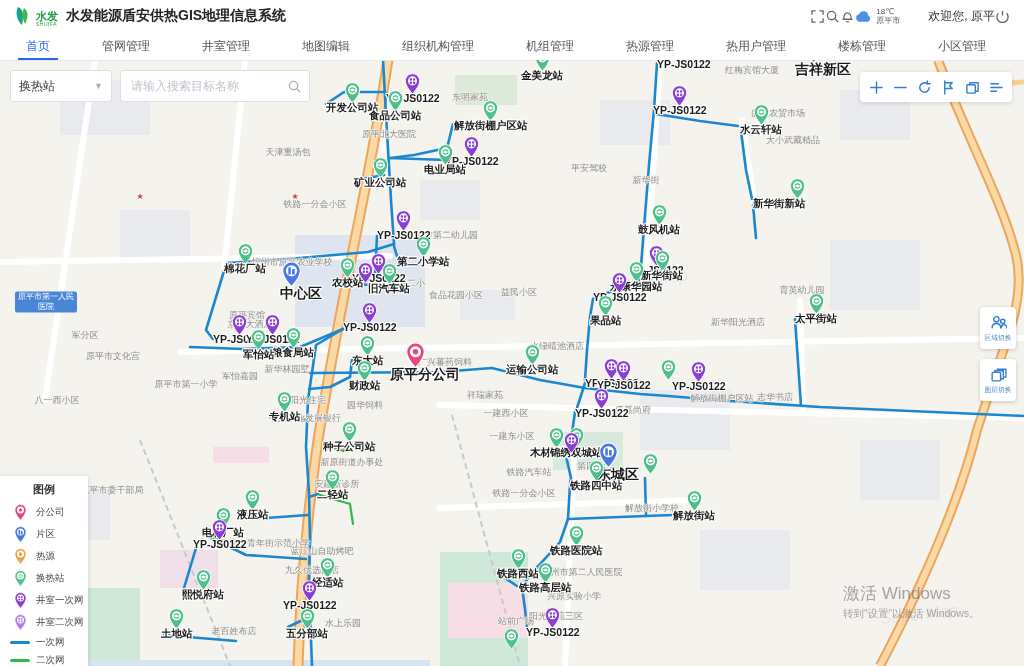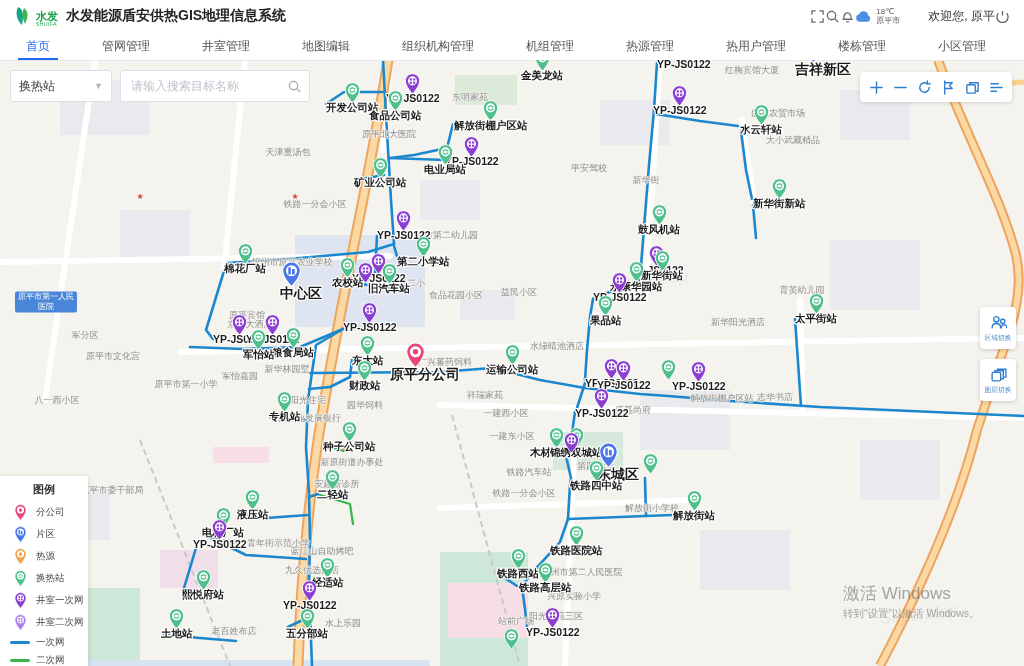--- a/index.html
+++ b/index.html
@@ -333,21 +333,21 @@
       </div>
       <div class="mk" style="left: 740px; top: 44px; z-index: 126;">
         <svg width="17" height="22" viewBox="0 0 24 32">
           <path d="M12 1C6 1 1.5 5.9 1.5 11.6 1.5 19.2 12 30.5 12 30.5S22.5 19.2 22.5 11.6C22.5 5.9 18 1 12 1Z" fill="#4fbf8b" stroke="#ffffff" stroke-width="1.4"></path>
           <circle cx="12" cy="11.5" r="6.6" fill="#ffffff"></circle>
           <path d="M8.6 10.2 Q12 6.8 15.4 10.2" fill="none" stroke="#4fbf8b" stroke-width="1.8" stroke-linecap="round"></path>
           <path d="M8.6 13 Q12 16.4 15.4 13" fill="none" stroke="#4fbf8b" stroke-width="1.8" stroke-linecap="round"></path>
         </svg>
         <span class="mlabel">水云轩站</span>
       </div>
-      <div class="mk" style="left: 753px; top: 118px; z-index: 200;">
+      <div class="mk" style="left: 753px; top: 118px; z-index: 200; align-items: flex-end;">
         <svg width="17" height="22" viewBox="0 0 24 32">
           <path d="M12 1C6 1 1.5 5.9 1.5 11.6 1.5 19.2 12 30.5 12 30.5S22.5 19.2 22.5 11.6C22.5 5.9 18 1 12 1Z" fill="#4fbf8b" stroke="#ffffff" stroke-width="1.4"></path>
           <circle cx="12" cy="11.5" r="6.6" fill="#ffffff"></circle>
           <path d="M8.6 10.2 Q12 6.8 15.4 10.2" fill="none" stroke="#4fbf8b" stroke-width="1.8" stroke-linecap="round"></path>
           <path d="M8.6 13 Q12 16.4 15.4 13" fill="none" stroke="#4fbf8b" stroke-width="1.8" stroke-linecap="round"></path>
         </svg>
         <span class="mlabel">新华街新站</span>
       </div>
       <div class="mk" style="left: 638px; top: 144px; z-index: 226;">
         <svg width="17" height="22" viewBox="0 0 24 32">
@@ -387,21 +387,21 @@
       </div>
       <div class="mk" style="left: 590px; top: 235px; z-index: 317;">
         <svg width="17" height="22" viewBox="0 0 24 32">
           <path d="M12 1C6 1 1.5 5.9 1.5 11.6 1.5 19.2 12 30.5 12 30.5S22.5 19.2 22.5 11.6C22.5 5.9 18 1 12 1Z" fill="#4fbf8b" stroke="#ffffff" stroke-width="1.4"></path>
           <circle cx="12" cy="11.5" r="6.6" fill="#ffffff"></circle>
           <path d="M8.6 10.2 Q12 6.8 15.4 10.2" fill="none" stroke="#4fbf8b" stroke-width="1.8" stroke-linecap="round"></path>
           <path d="M8.6 13 Q12 16.4 15.4 13" fill="none" stroke="#4fbf8b" stroke-width="1.8" stroke-linecap="round"></path>
         </svg>
         <span class="mlabel">果品站</span>
       </div>
-      <div class="mk" style="left: 486px; top: 284px; z-index: 366; justify-content: space-between;">
+      <div class="mk" style="left: 506px; top: 284px; z-index: 366; justify-content: space-between;">
         <svg width="17" height="22" viewBox="0 0 24 32">
           <path d="M12 1C6 1 1.5 5.9 1.5 11.6 1.5 19.2 12 30.5 12 30.5S22.5 19.2 22.5 11.6C22.5 5.9 18 1 12 1Z" fill="#4fbf8b" stroke="#ffffff" stroke-width="1.4"></path>
           <circle cx="12" cy="11.5" r="6.6" fill="#ffffff"></circle>
           <path d="M8.6 10.2 Q12 6.8 15.4 10.2" fill="none" stroke="#4fbf8b" stroke-width="1.8" stroke-linecap="round"></path>
           <path d="M8.6 13 Q12 16.4 15.4 13" fill="none" stroke="#4fbf8b" stroke-width="1.8" stroke-linecap="round"></path>
         </svg>
         <span class="mlabel">运输公司站</span>
       </div>
       <div class="mk" style="left: 224px; top: 183px; z-index: 265;">
         <svg width="17" height="22" viewBox="0 0 24 32">

